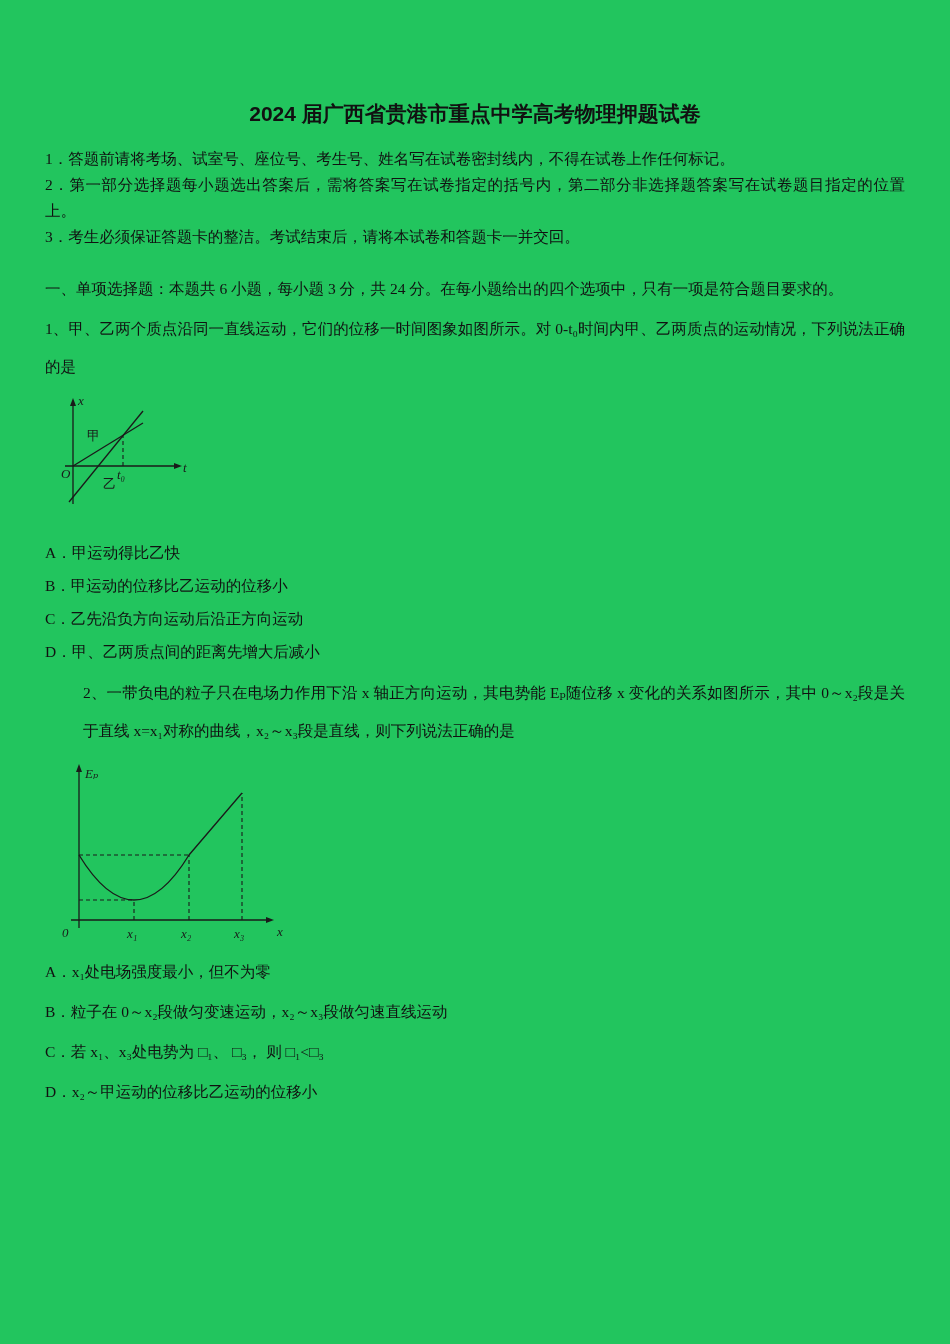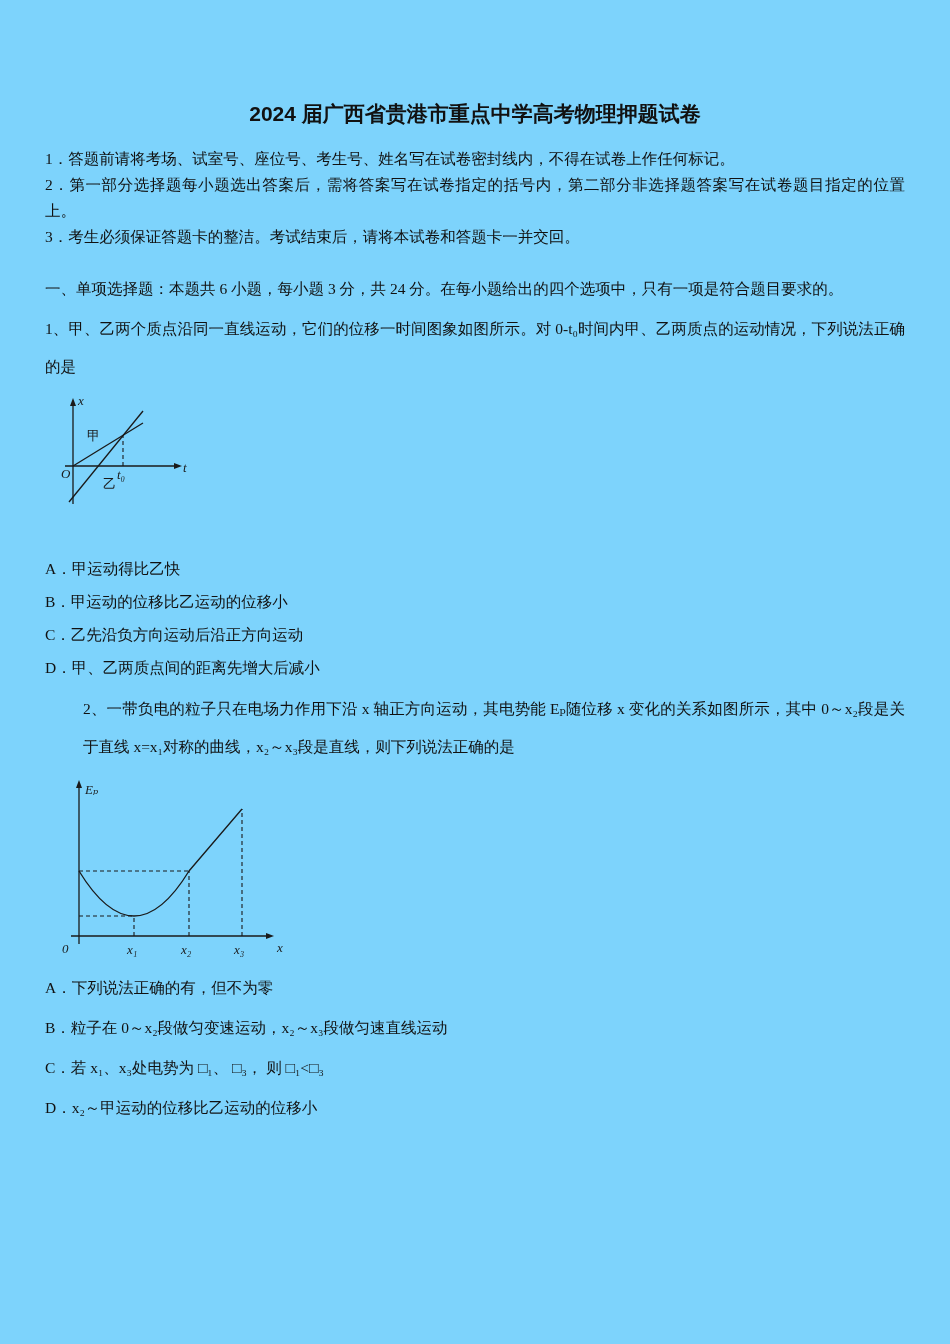--- a/index.html
+++ b/index.html
@@ -1,21 +1,21 @@
 <!DOCTYPE html>
 <html><head>
 <meta charset="utf-8">
 <style>
   html,body{margin:0;padding:0;background:#ffffff;}
   .page{
     position:relative;
     width:950px;height:1344px;
     box-sizing:border-box;
     padding:100px 45px 0 45px;
-    background:#7dd3fc;
+    background:#22c55e;
     color:#111;
     font-family:"Liberation Serif","DejaVu Serif",serif;
     font-size:15.5px;
     overflow:hidden;
   }
   h1.title{
     font-family:"Liberation Sans","DejaVu Sans",sans-serif;
     font-size:21px;font-weight:700;
     text-align:center;margin:0 0 18px 0;
   }
@@ -23,21 +23,21 @@
   .notice-head{font-weight:700;line-height:26px;}
   .notice{line-height:26px;text-align:justify;font-family:Liberation Serif, serif;}
   .section-header{margin-top:26px;line-height:26px;font-weight:400;}
   .stem{line-height:38px;text-align:justify;}
   .stem.q1{margin-top:8px;}
   .stem.q2{margin-top:2px;margin-left:38px;}
   .stem.q3{margin-top:14px;}
   .figure{display:block;}
   .fig1{margin:8px 0 0 14px;}
   .fig2{margin:10px 0 4px 6px;}
-  .options{margin-top:48px;}
+  .options{margin-top:32px;}
   .options p{line-height:22px;margin:0 0 11px 0;}
   .options.o2{margin-top:16px;}
   .options.o2 p{line-height:24px;margin:0 0 16px 0;}
   svg{display:block;}
   svg line, svg path, svg polyline{stroke:#1a1a1a;stroke-width:1.3;fill:none;}
   svg polygon{fill:#1a1a1a;stroke:none;}
   svg .dash{stroke-dasharray:4,3;stroke-width:1.1;}
   svg text{
     font-family:"Liberation Serif","DejaVu Serif",serif;
     font-size:13px;fill:#1a1a1a;font-style:italic;
@@ -109,20 +109,20 @@
       <text x="34" y="18">Eₚ</text>
       <text x="226" y="176">x</text>
       <text x="11" y="177">0</text>
       <text x="76" y="178">x₁</text>
       <text x="130" y="178">x₂</text>
       <text x="183" y="178">x₃</text>
     </svg>
   </div>
 
   <div class="options o2">
-    <p>A．下列说法正确的有，但不为零</p>
+    <p>A．x₁处电场强度最小，但不为零</p>
     <p>B．粒子在 0～x₂段做匀变速运动，x₂～x₃段做匀速直线运动</p>
     <p>C．若 x₁、x₃处电势为 □₁、 □₃， 则 □₁&lt;□₃</p>
     <p>D．x₂～甲运动的位移比乙运动的位移小</p>
   </div>
 
 
 </div>
 
 </body></html>

